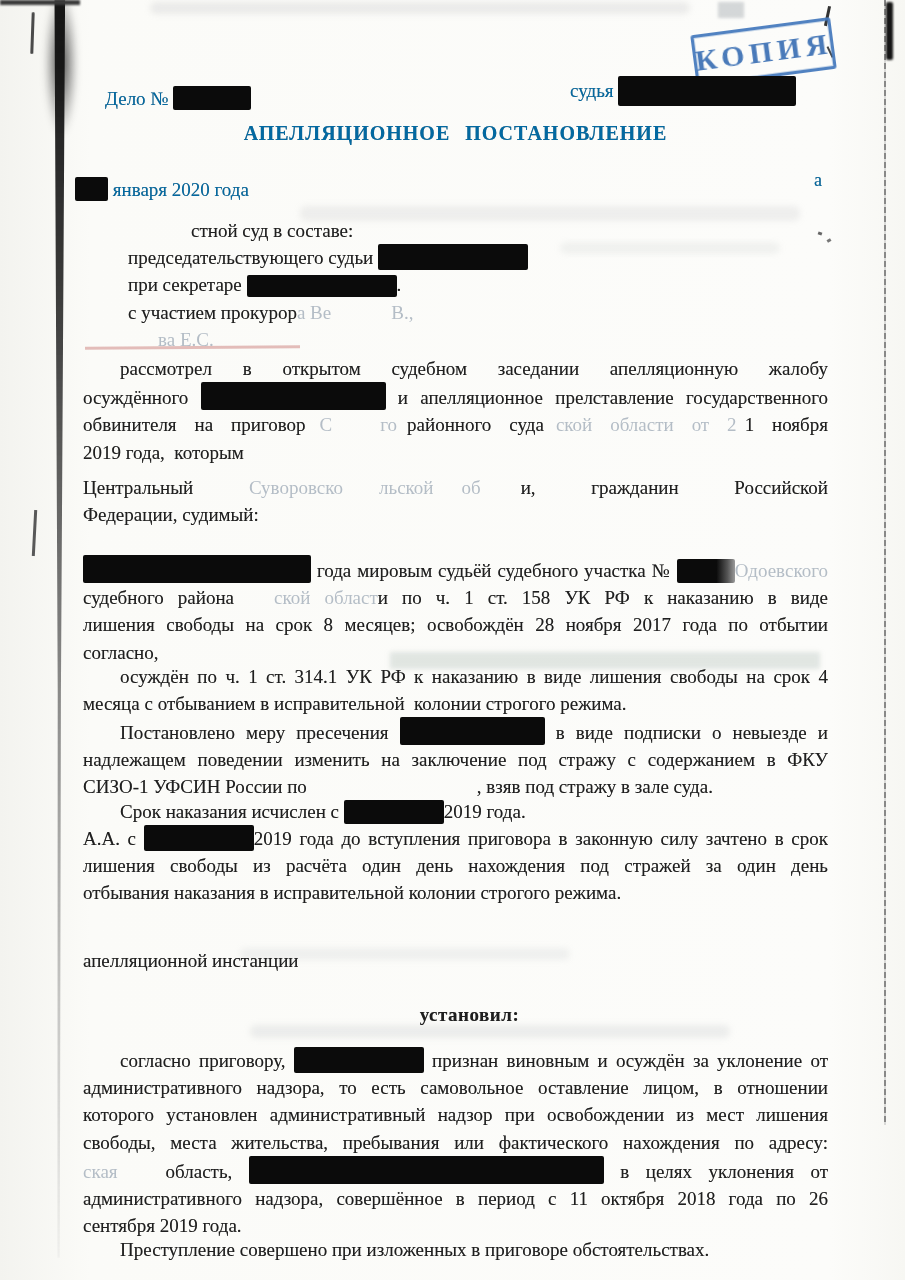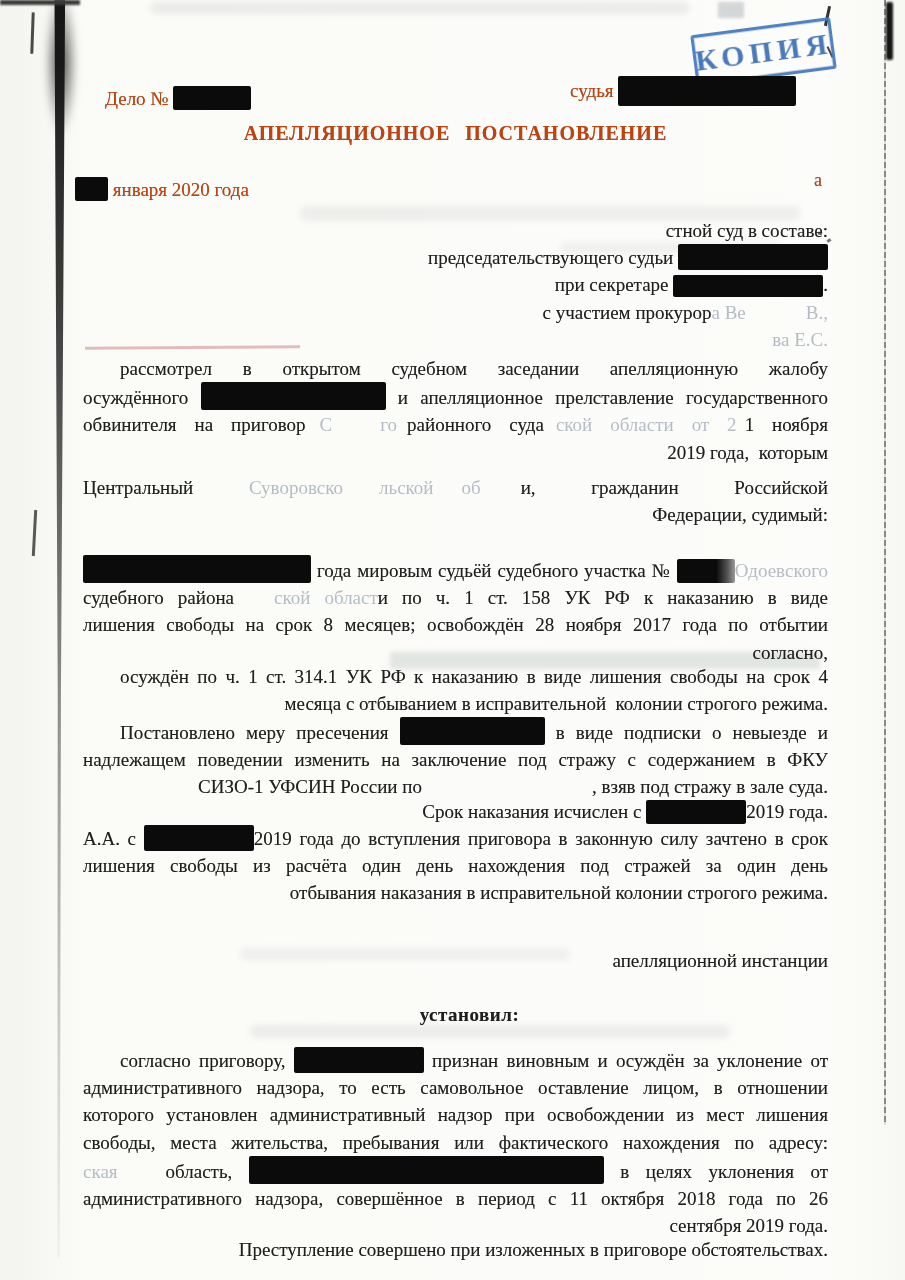--- a/index.html
+++ b/index.html
@@ -42,38 +42,38 @@
   .pink-underline{left:85px;top:346px;width:215px;height:2.5px;background:#dba8a4;
      opacity:.75;filter:blur(.4px);transform:rotate(-.4deg);}
   
   .stamp{position:absolute;left:693px;top:26px;width:135px;height:46px;
      border:3.5px solid #4579bd;border-radius:3px;transform:rotate(-7.5deg);
      box-shadow:inset 0 0 0 1px rgba(69,121,189,.3);
      display:flex;align-items:center;justify-content:center;opacity:.93;filter:blur(.3px);}
   .stamp span{color:#3d71b5;font-weight:bold;font-size:30px;letter-spacing:5px;
      font-family:"Liberation Serif",serif;}
   
-  .htext{position:absolute;font-size:19px;color:#c2410c;white-space:nowrap;
+  .htext{position:absolute;font-size:19px;color:#0369a1;white-space:nowrap;
      text-shadow:0 0 .5px rgba(20,20,20,.4);}
   .case-line{left:105px;top:86px;}
   .judge-line{left:570px;top:76px;}
   .title-line{left:83px;top:122px;width:745px;text-align:center;font-weight:bold;
      font-size:20px;letter-spacing:1px;word-spacing:9px;white-space:normal;}
   .date-line{left:75px;top:177px;}
   .margin-a{left:814px;top:170px;font-size:18px;}
   
   .red{display:inline-block;background:#0b0b0b;border-radius:2px;vertical-align:-6px;}
   .red.fade{background:linear-gradient(90deg,#0b0b0b 68%,#555 87%,#9a9a9a 100%);}
   .gap{display:inline-block;}
   .faint{color:#b4bdc6;text-shadow:none;filter:blur(.4px);}
   
   .docbody{position:absolute;left:83px;top:0;width:745px;font-size:19px;color:#1f1f1f;
      text-shadow:0 0 .55px rgba(20,20,20,.42);}
   .blk{position:absolute;left:0;width:745px;}
-  .ln{line-height:27.2px;min-height:27.2px;text-align:right;}
+  .ln{line-height:27.2px;min-height:27.2px;}
   .ln.just{text-align:justify;text-align-last:justify;}
   .ln.ctr{text-align:center;transform:translateX(14px);}
   .ln.bold{font-weight:bold;letter-spacing:.5px;}
 </style>
 </head>
 <body>
 
 <div class="paper"></div>
 
 <div class="artifact streak-cap"></div>

